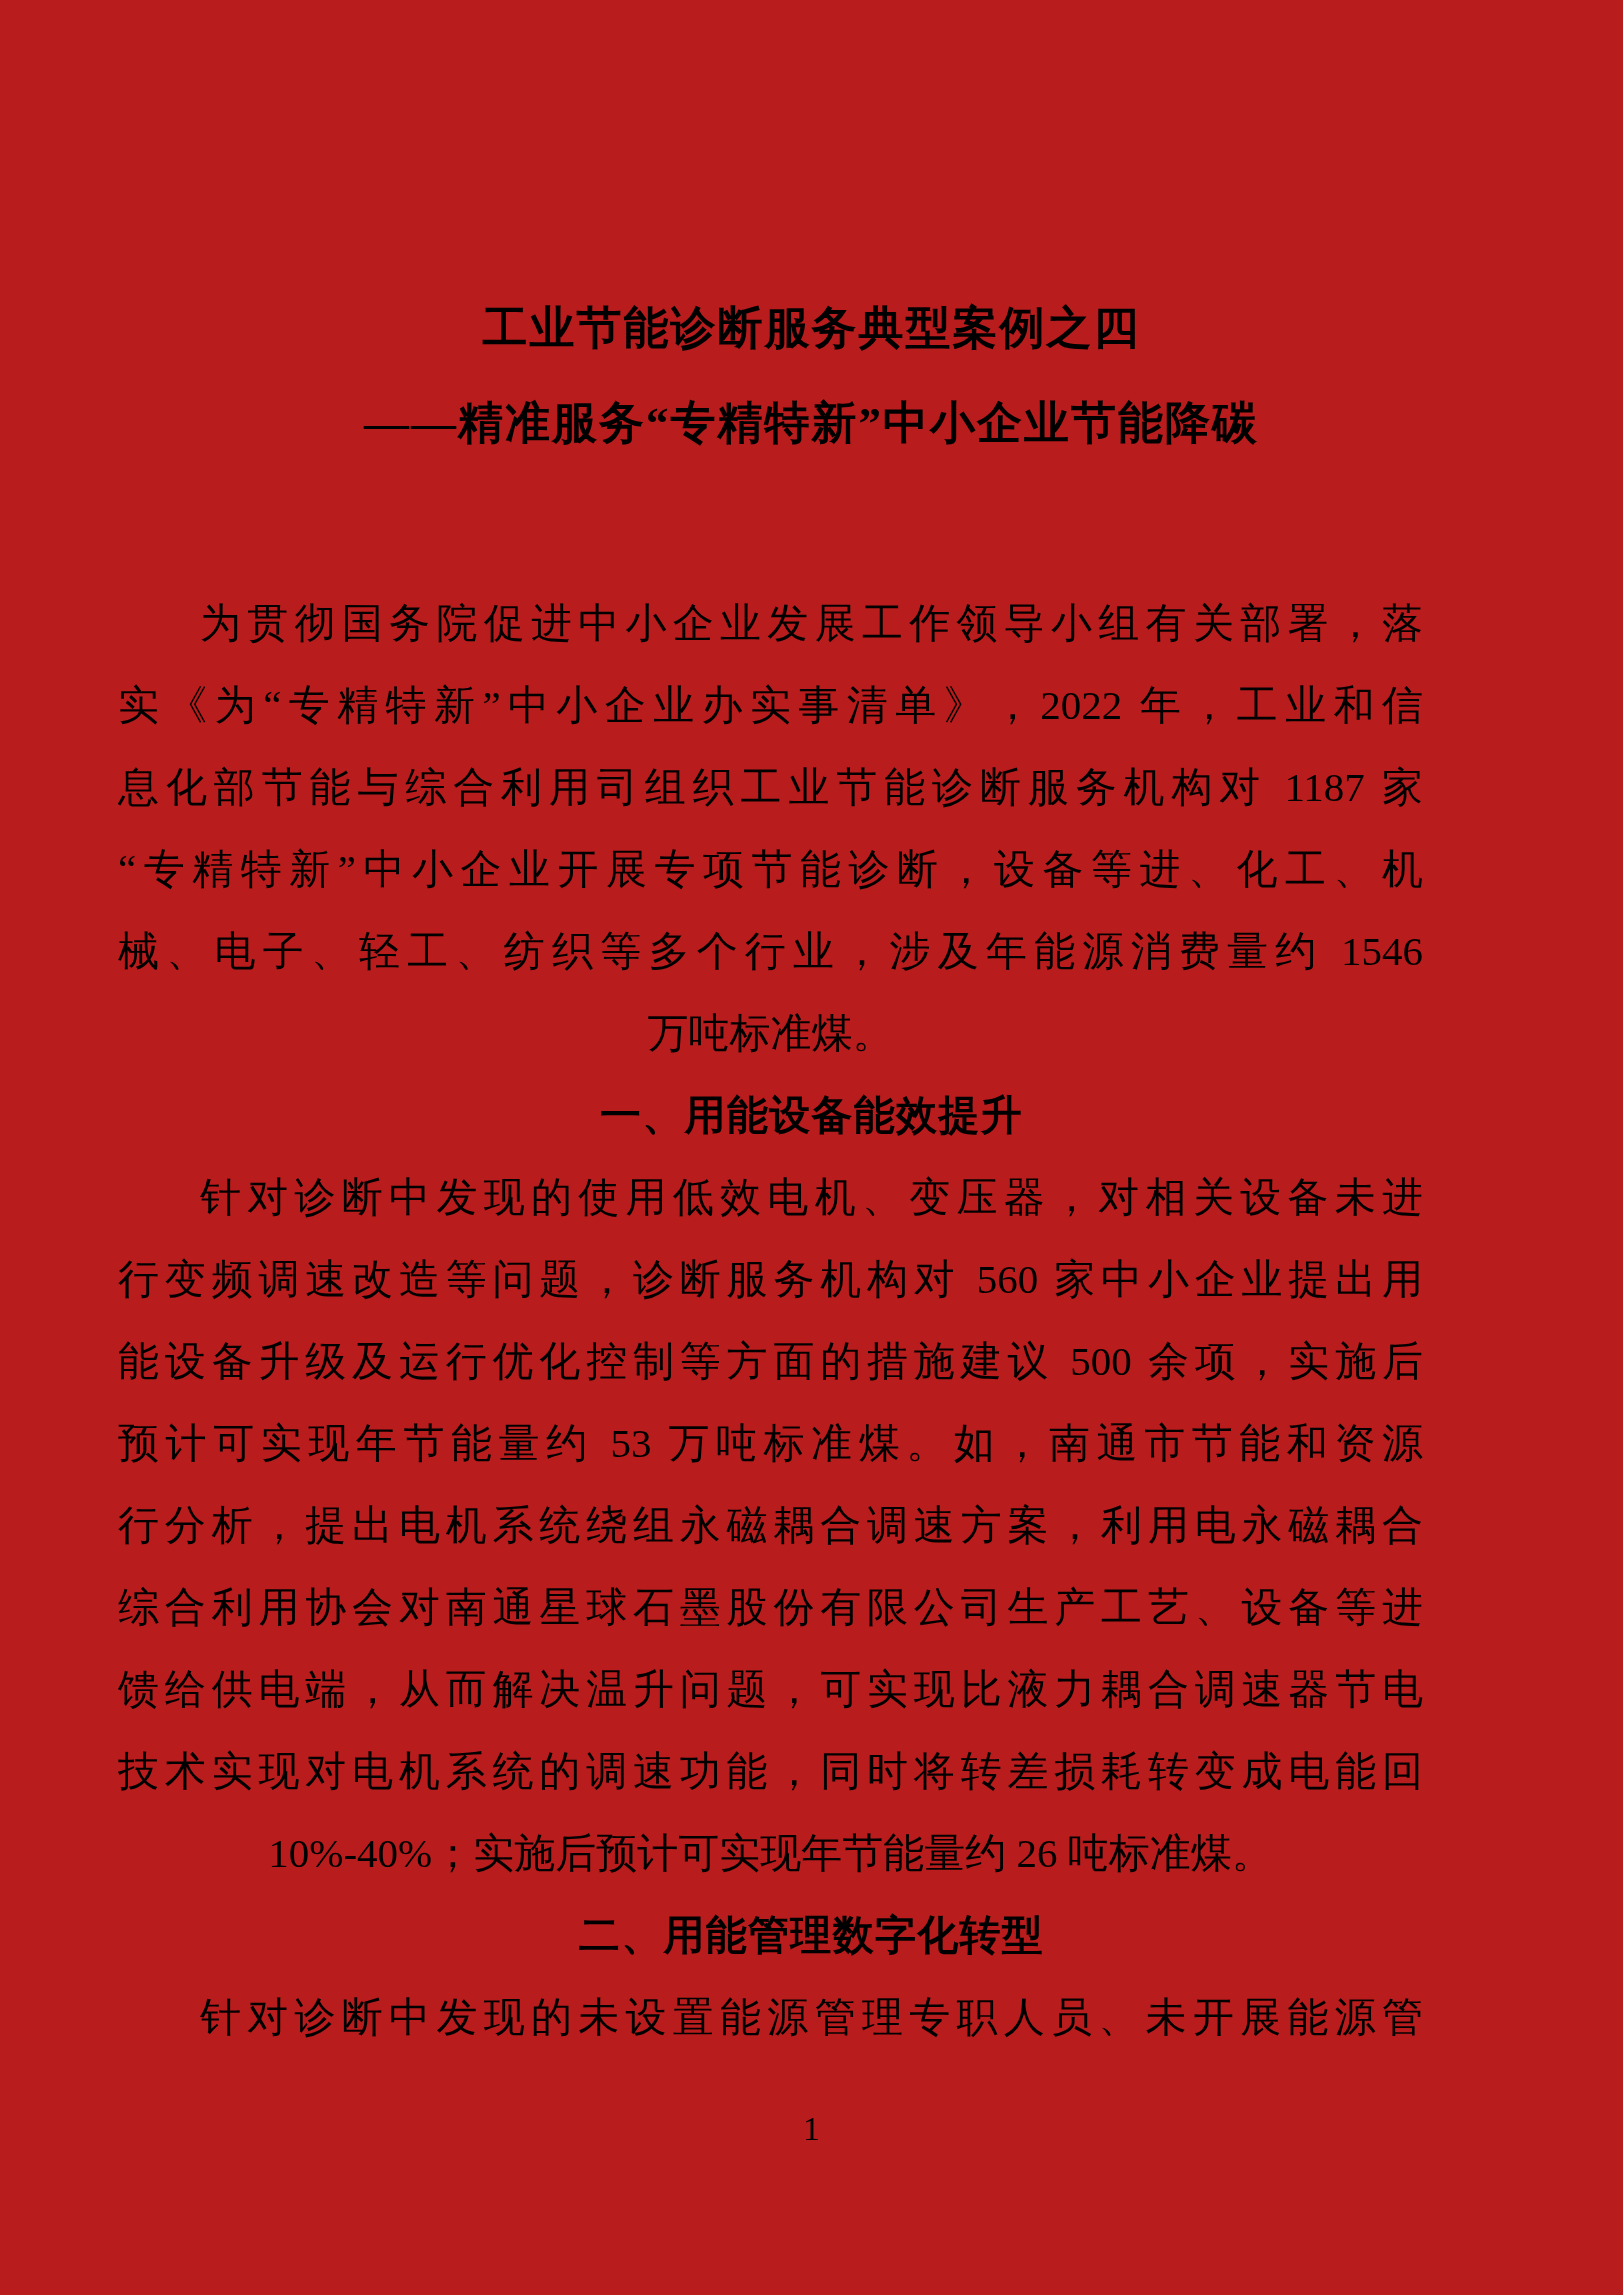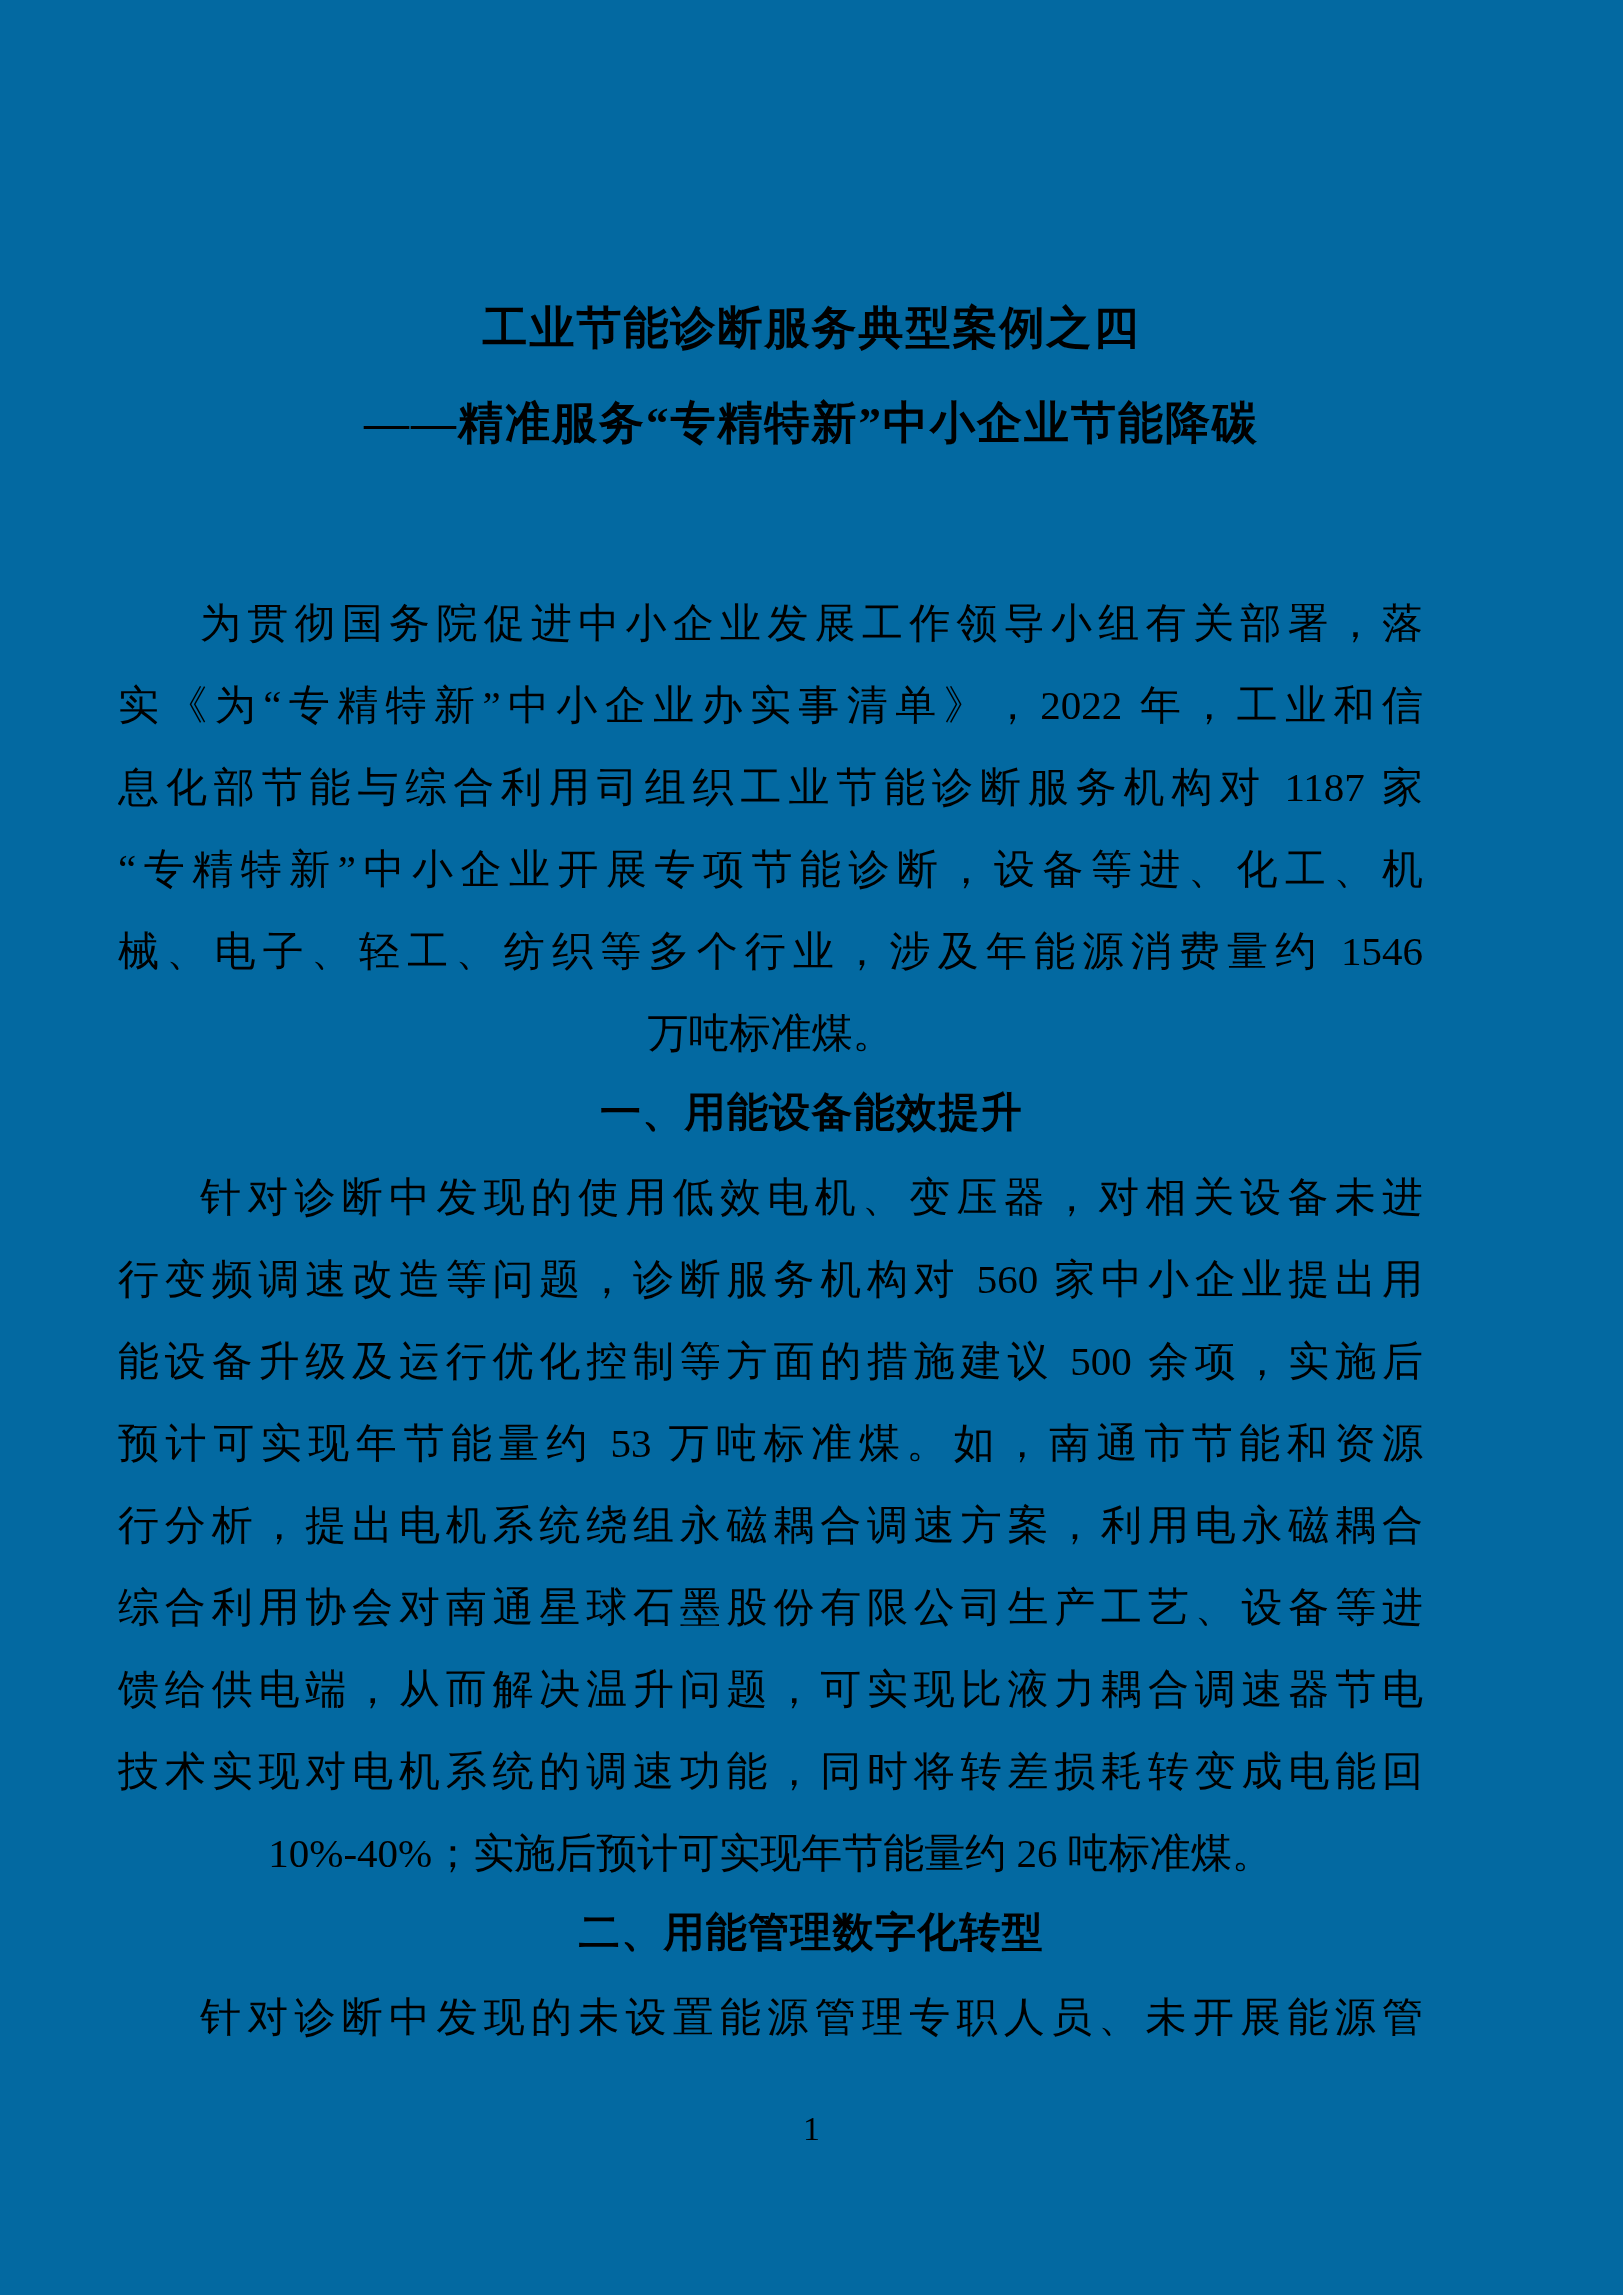--- a/index.html
+++ b/index.html
@@ -1,21 +1,21 @@
 <!DOCTYPE html>
 <html style="font-size:10.5px"><head>
 <meta charset="utf-8">
 <style>
   html, body { margin: 0; padding: 0; background: #888; }
   .page {
     position: relative;
     width: 1623px;
     height: 2295px;
     margin: 0 auto;
-    background: #0369a1;
+    background: #b91c1c;
     color: #000000;
     font-family: "Liberation Serif", serif;
     overflow: hidden;
   }
   .title-block {
     padding-top: 281px;
     text-align: center;
   }
   .title-line {
     font-size: 45px;
@@ -36,21 +36,21 @@
   }
   .line.justify {
     text-align: justify;
     text-align-last: justify;
     text-justify: inter-character;
   }
   .line.indent {
     text-indent: 82px;
   }
   .line.heading {
-    font-family: Liberation Mono, monospace;
+    font-family: Liberation Sans, sans-serif;
     font-weight: bold;
     letter-spacing: 1.3px;
   }
   .page-number {
     position: absolute;
     bottom: 147px;
     left: 0;
     right: 0;
     text-align: center;
     font-size: 34px;

